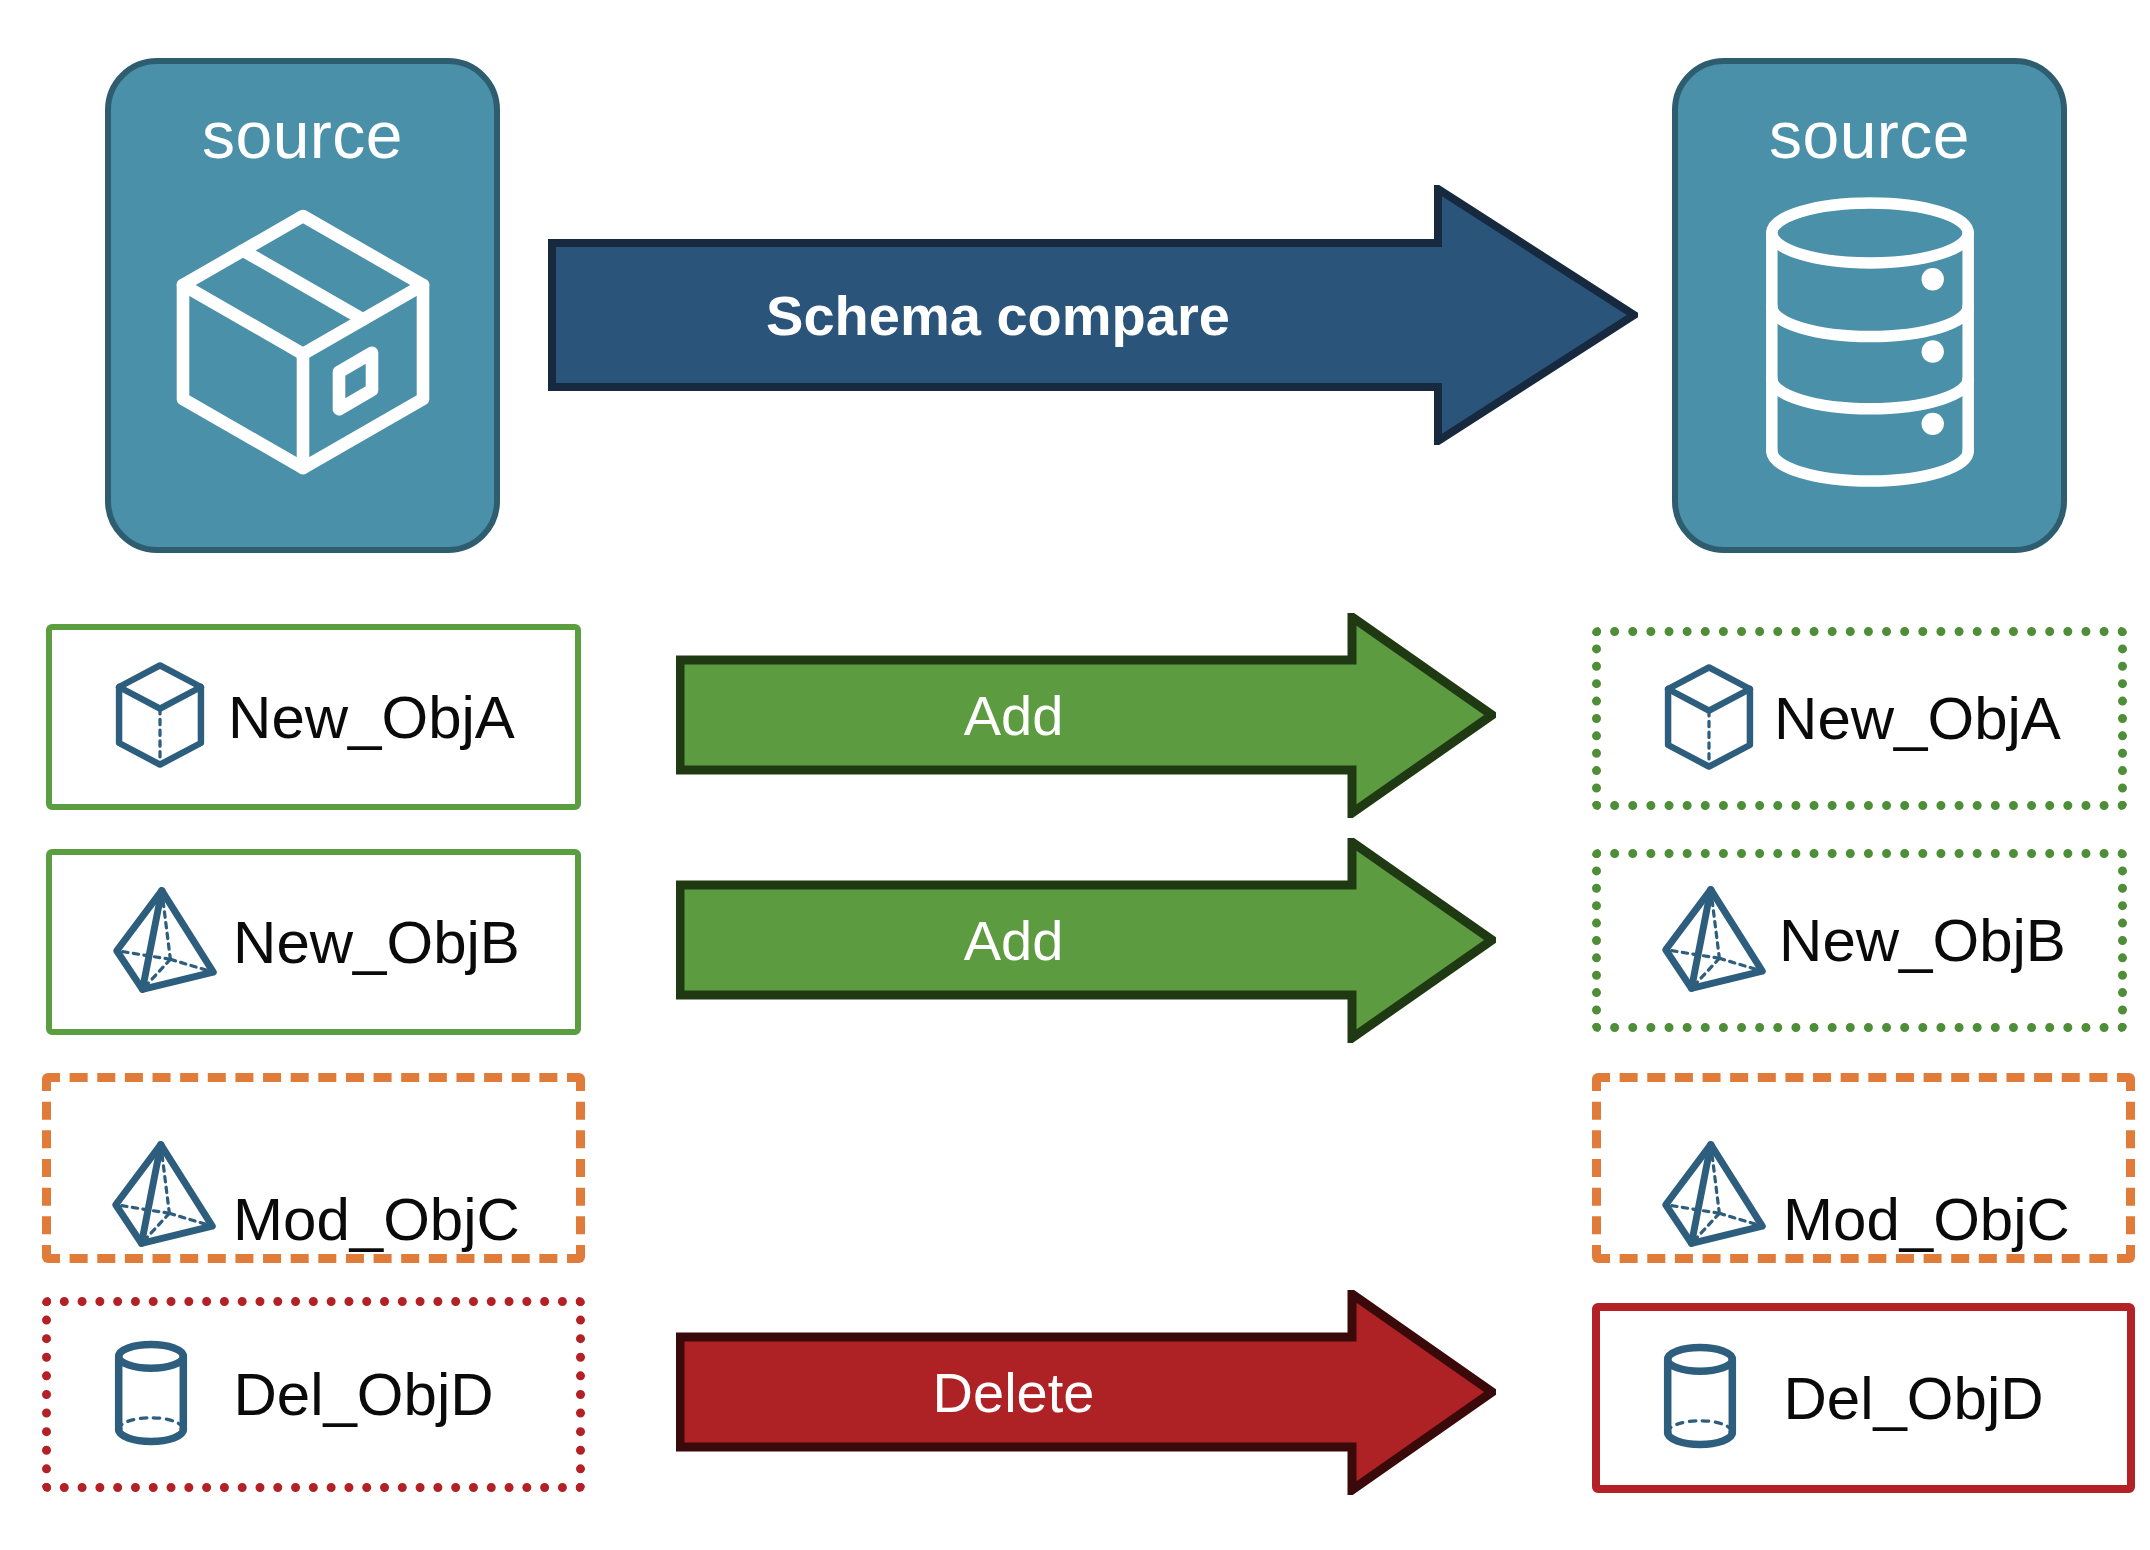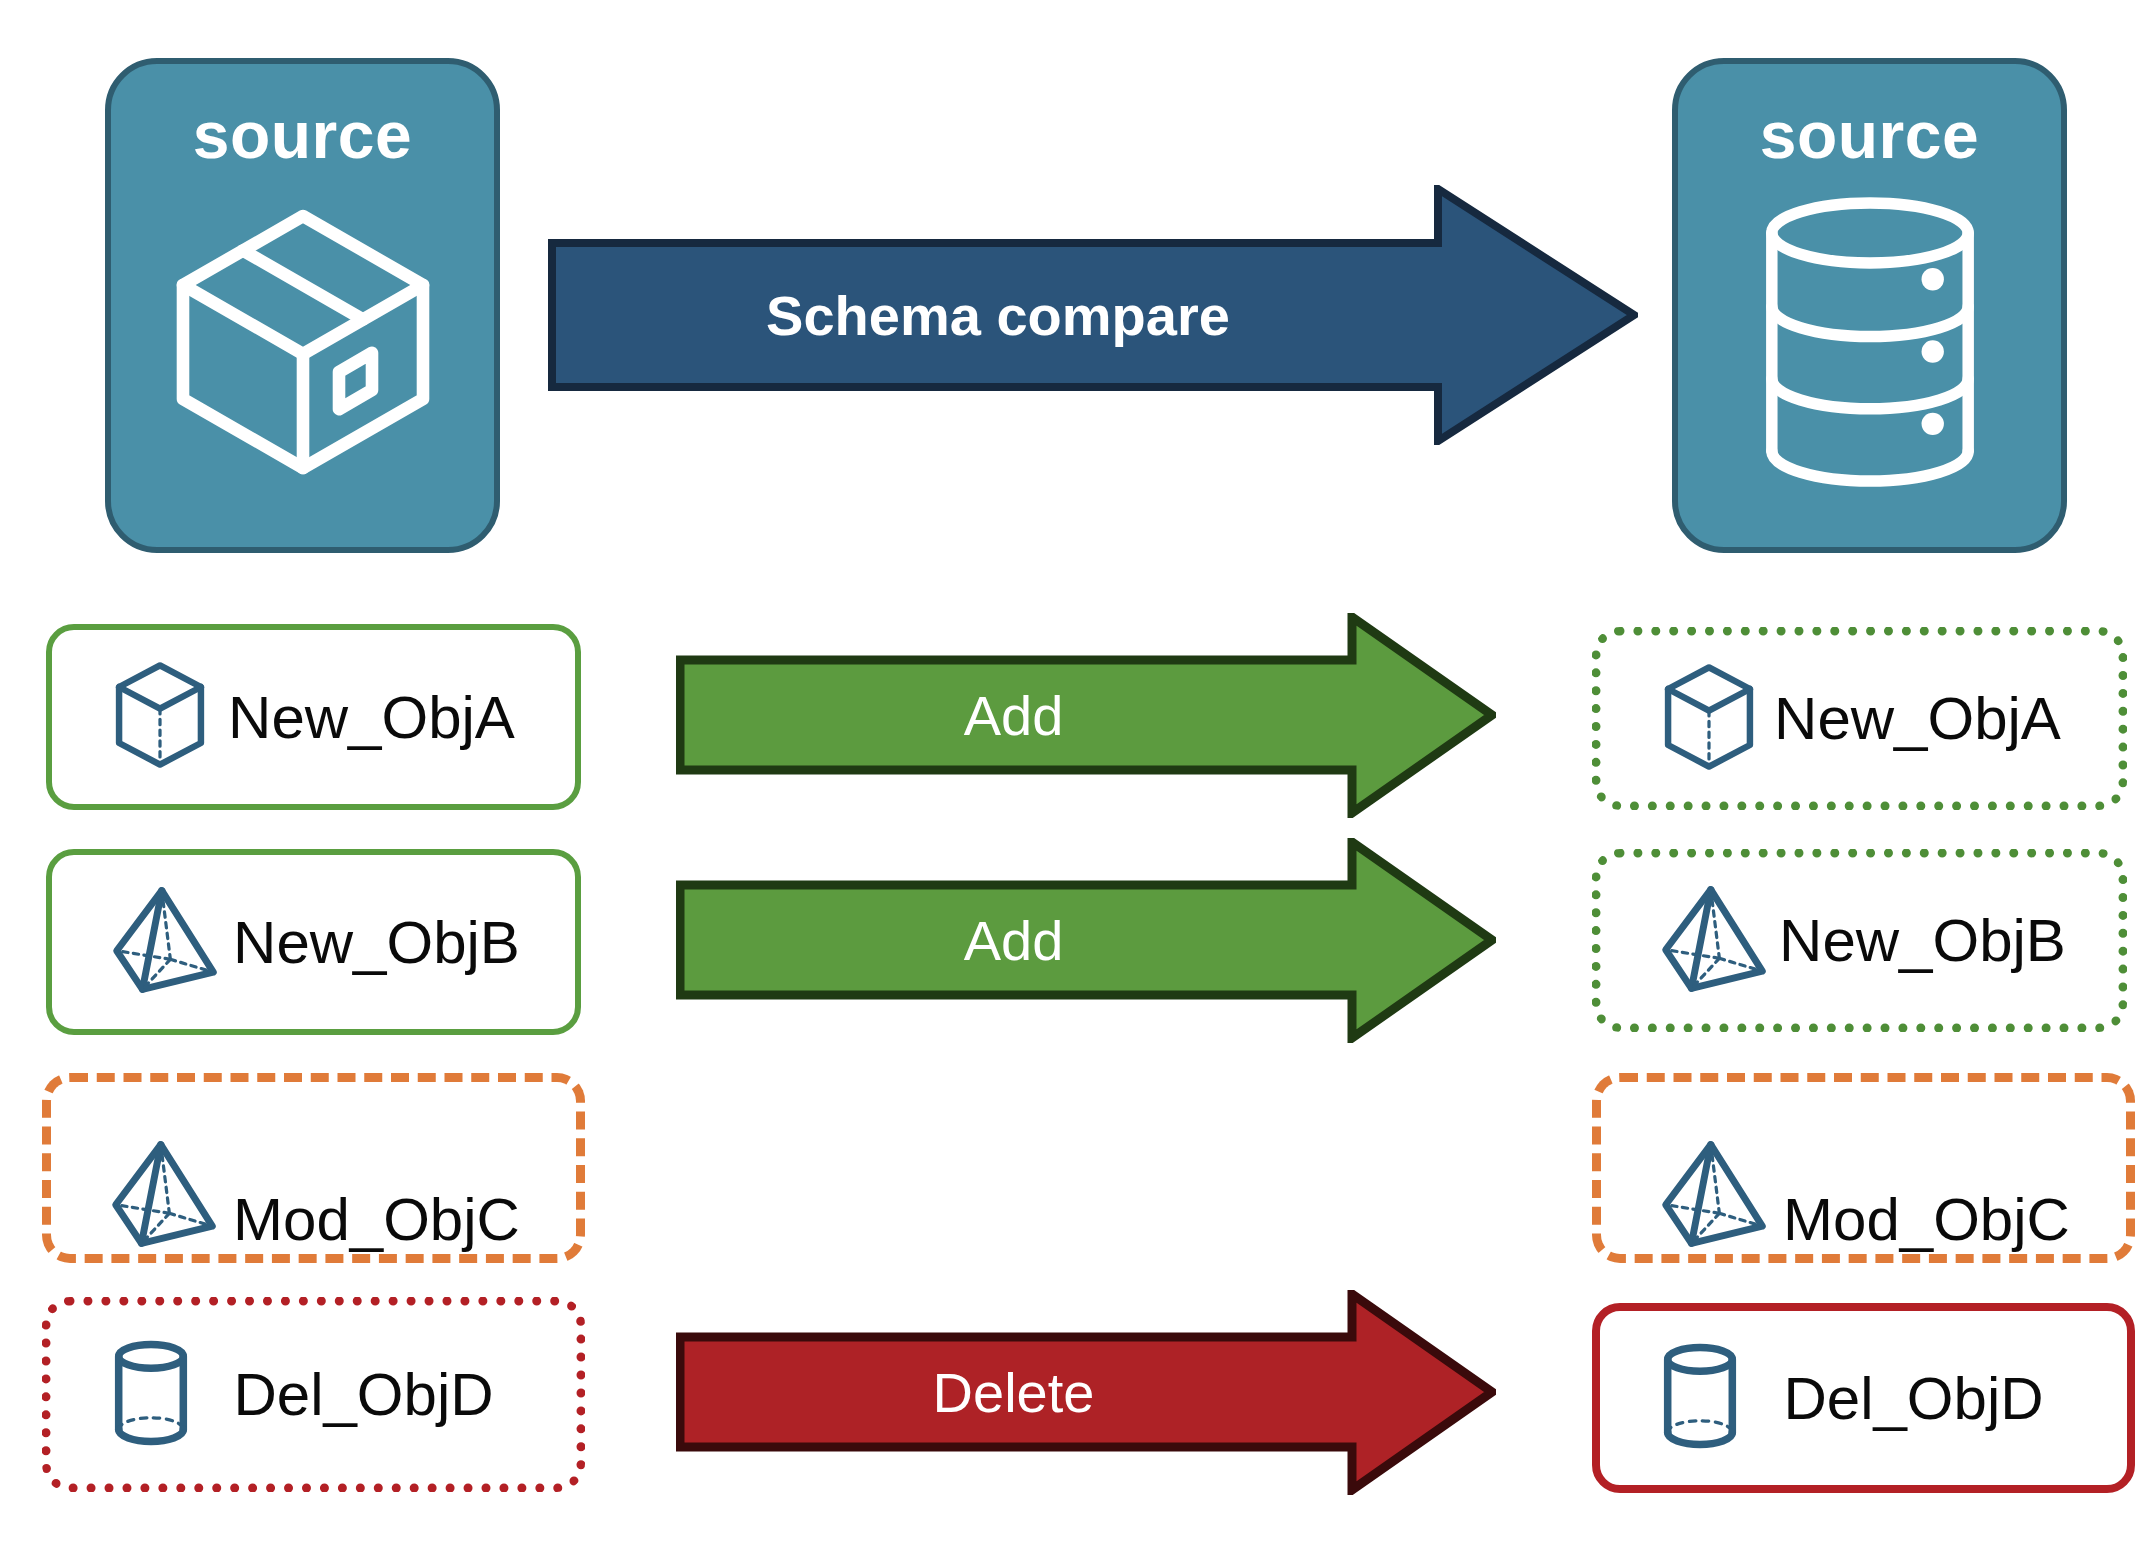--- a/index.html
+++ b/index.html
@@ -20,36 +20,36 @@
     border:6px solid #2F5D70;
     border-radius:52px;
     box-sizing:border-box;
     display:flex;
     flex-direction:column;
     align-items:center;
   }
   .endpoint .ep-title{
     color:#ffffff;
     font-size:66px;
-    font-weight:bold;
+    font-weight:normal;
     letter-spacing:.5px;
     margin-top:38px;
     line-height:1;
     user-select:none;
   }
   .endpoint .ep-icon{
     margin-top:24px;
   }
 
   
   .objbox{
     position:absolute;
     box-sizing:border-box;
     background:#ffffff;
-    border-radius:28px;
+    border-radius:6px;
     display:flex;
     align-items:center;
   }
   .objbox .obj-icon{
     flex:0 0 auto;
     margin-left:54px;
     display:block;
   }
   .objbox .obj-label{
     flex:1 1 auto;

